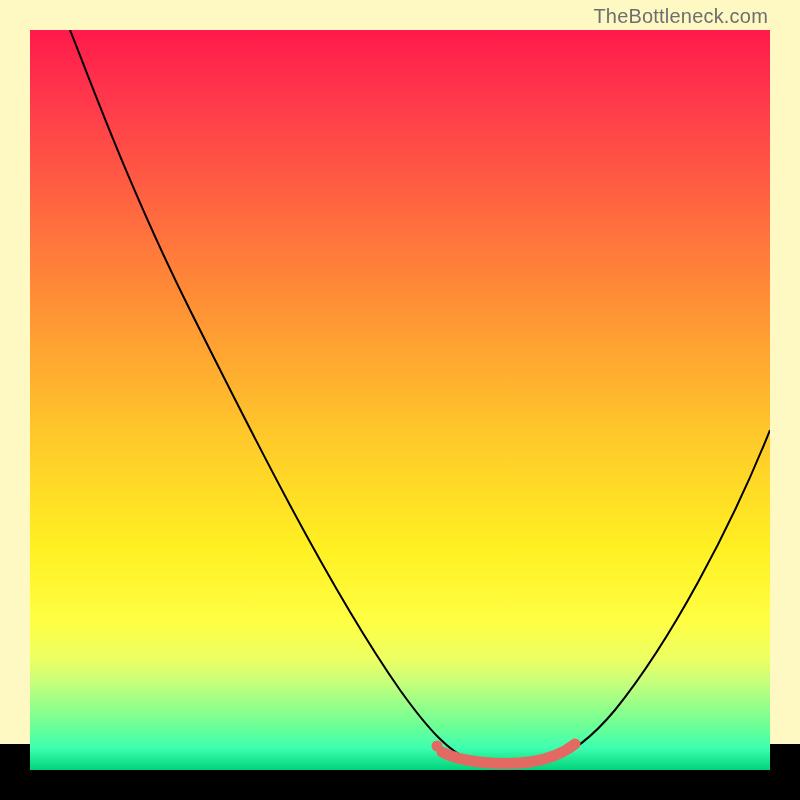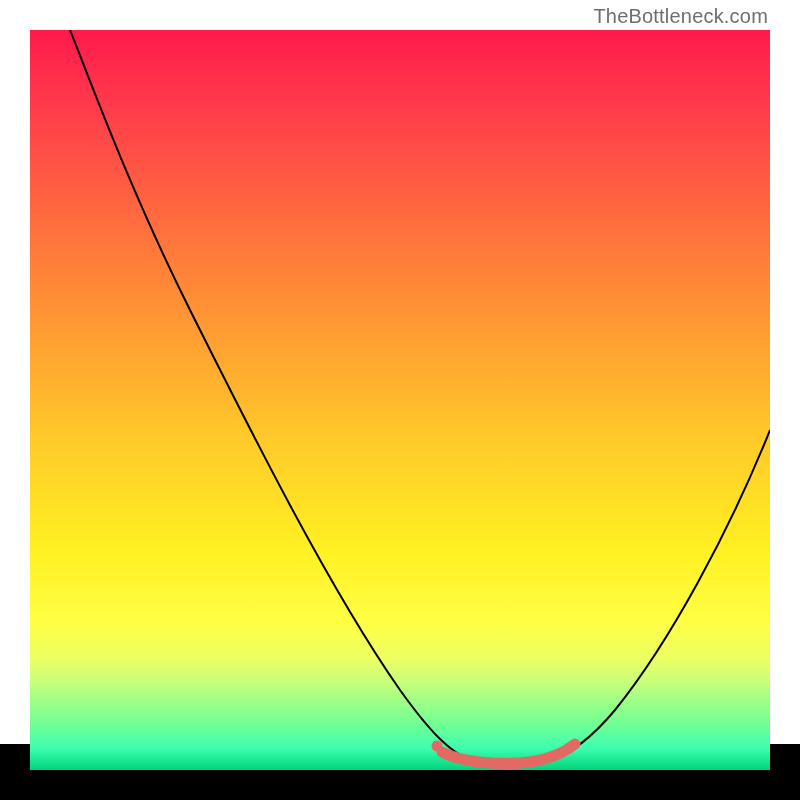--- a/index.html
+++ b/index.html
@@ -8,21 +8,21 @@
     width: 800px;
     height: 800px;
     overflow: hidden;
     background: #000;
     font-family: Arial, Helvetica, sans-serif;
   }
   .frame {
     position: relative;
     width: 800px;
     height: 744px;
-    background: #ffffff;
+    background: #fef9c3;
   }
   .plot-area {
     position: absolute;
     left: 30px;
     top: 30px;
     width: 740px;
     height: 740px;
     box-sizing: border-box;
     overflow: hidden;
   }

